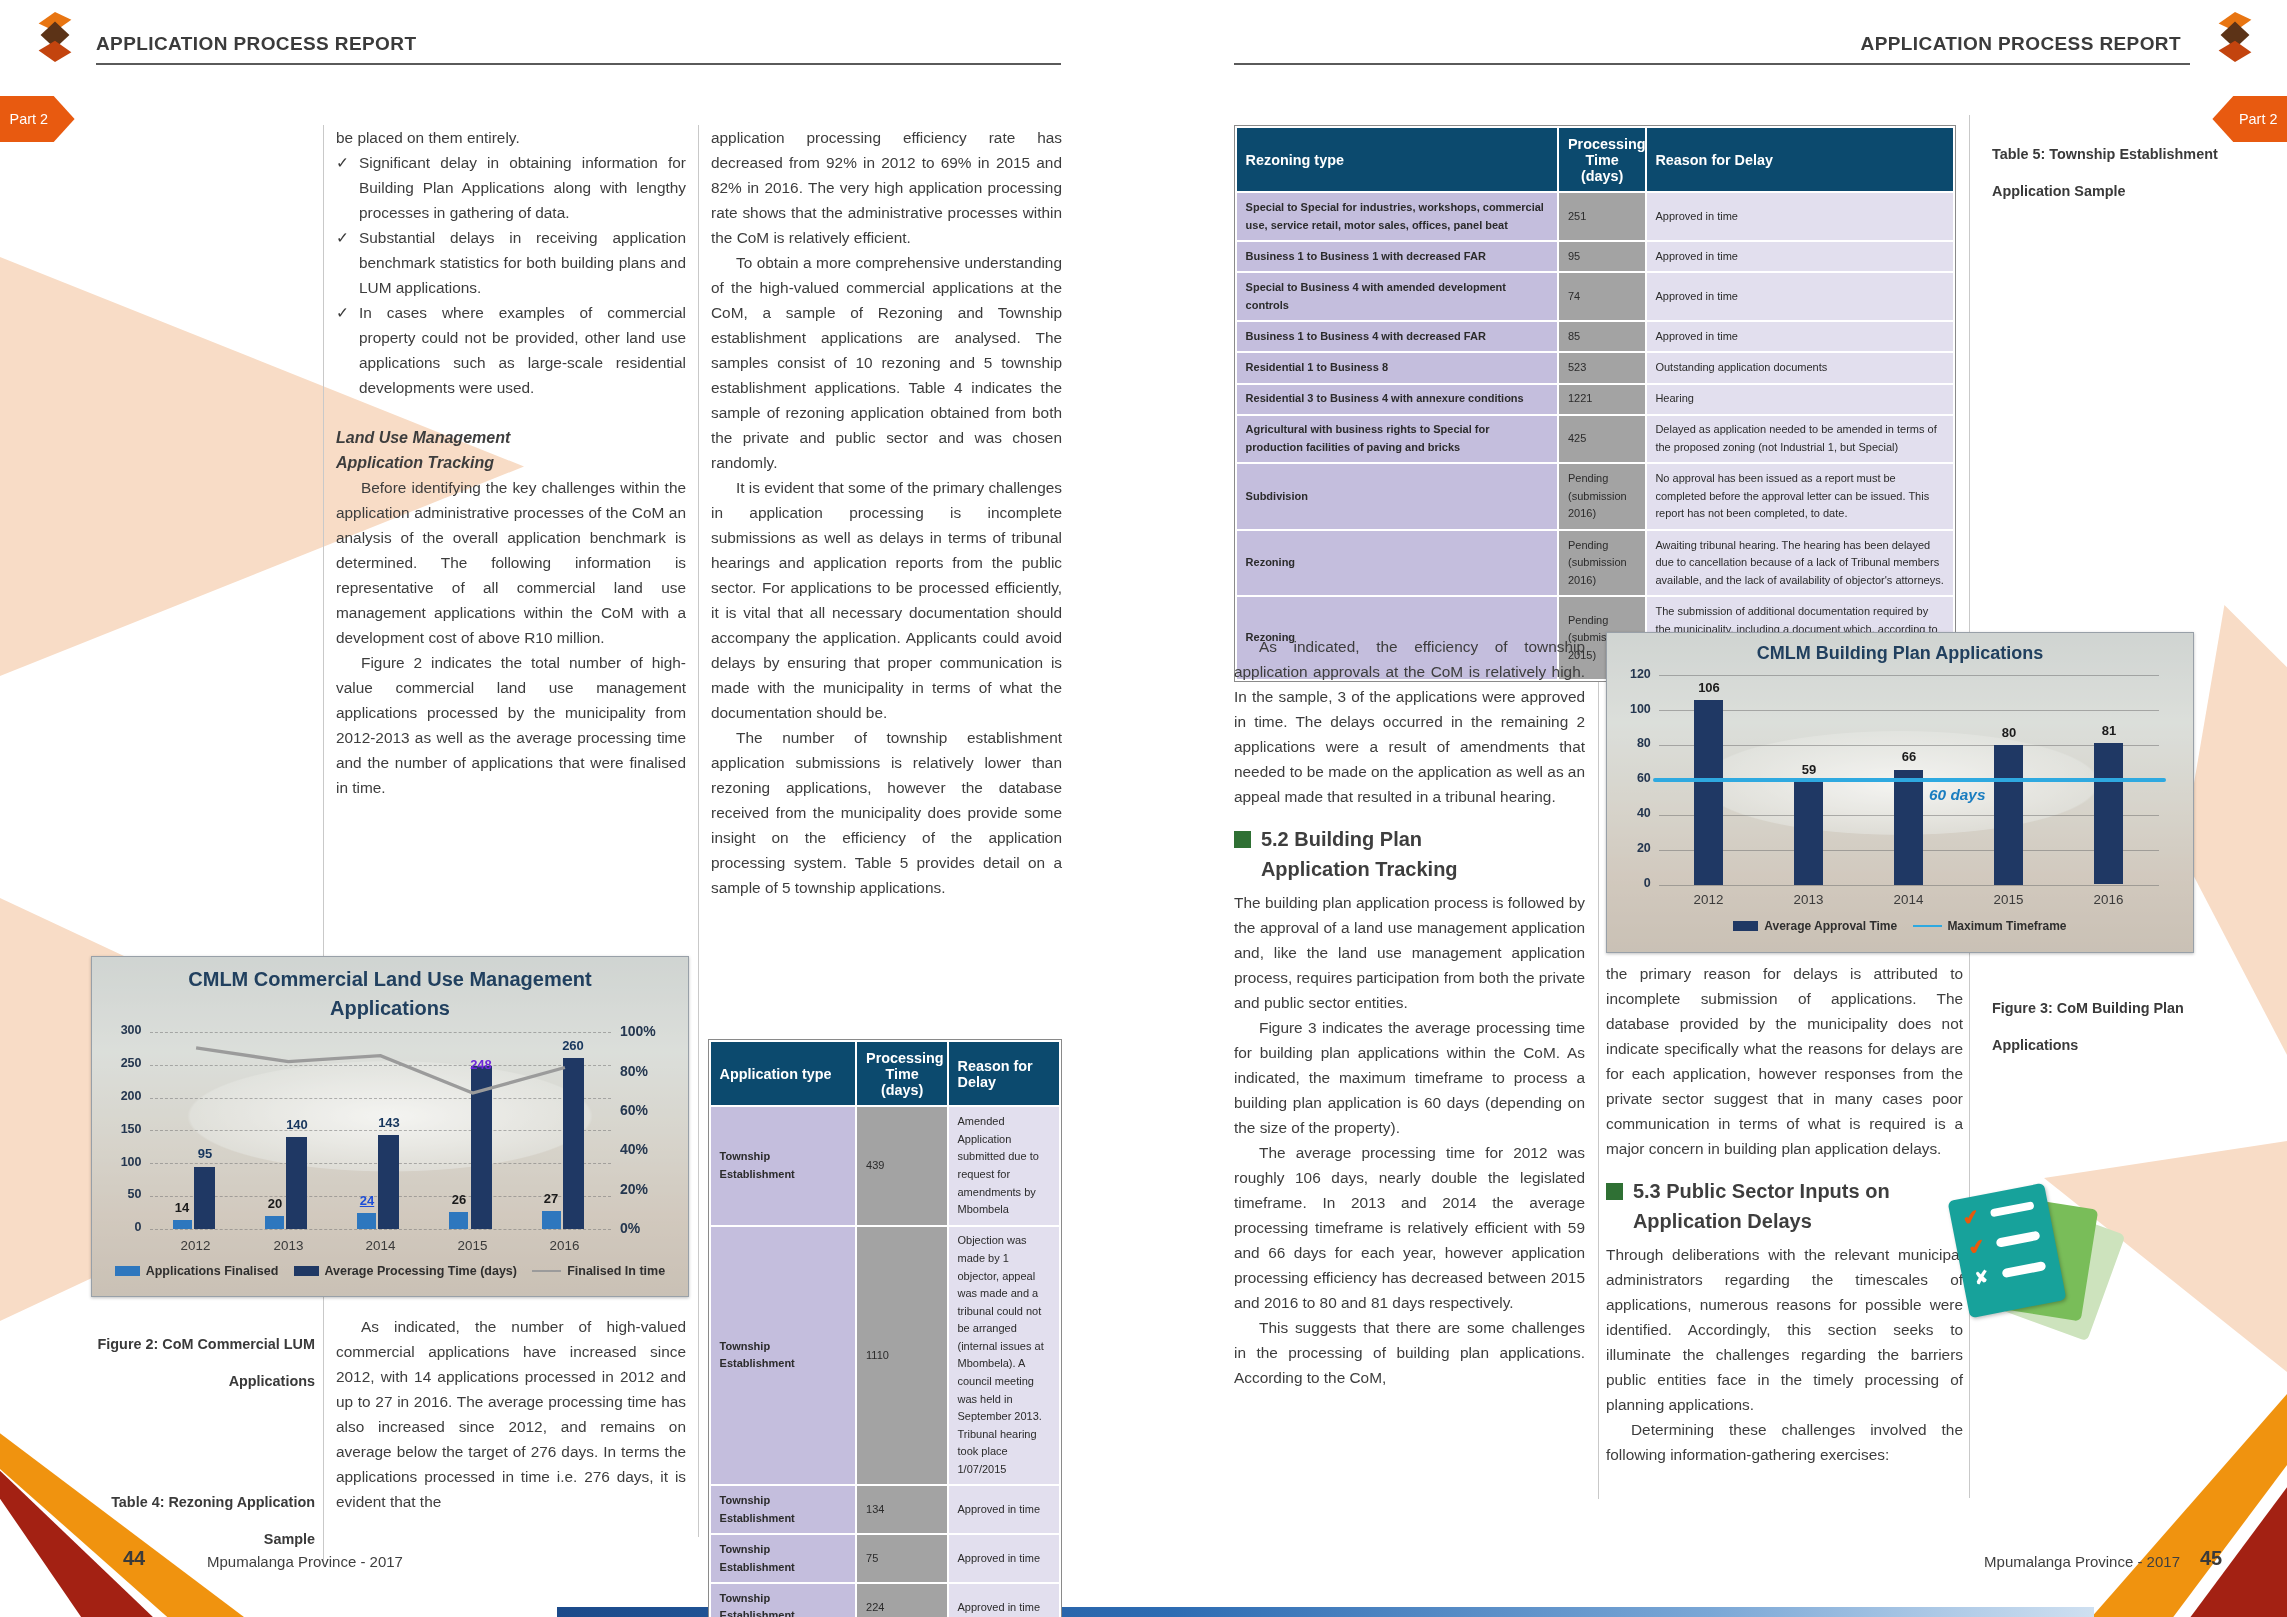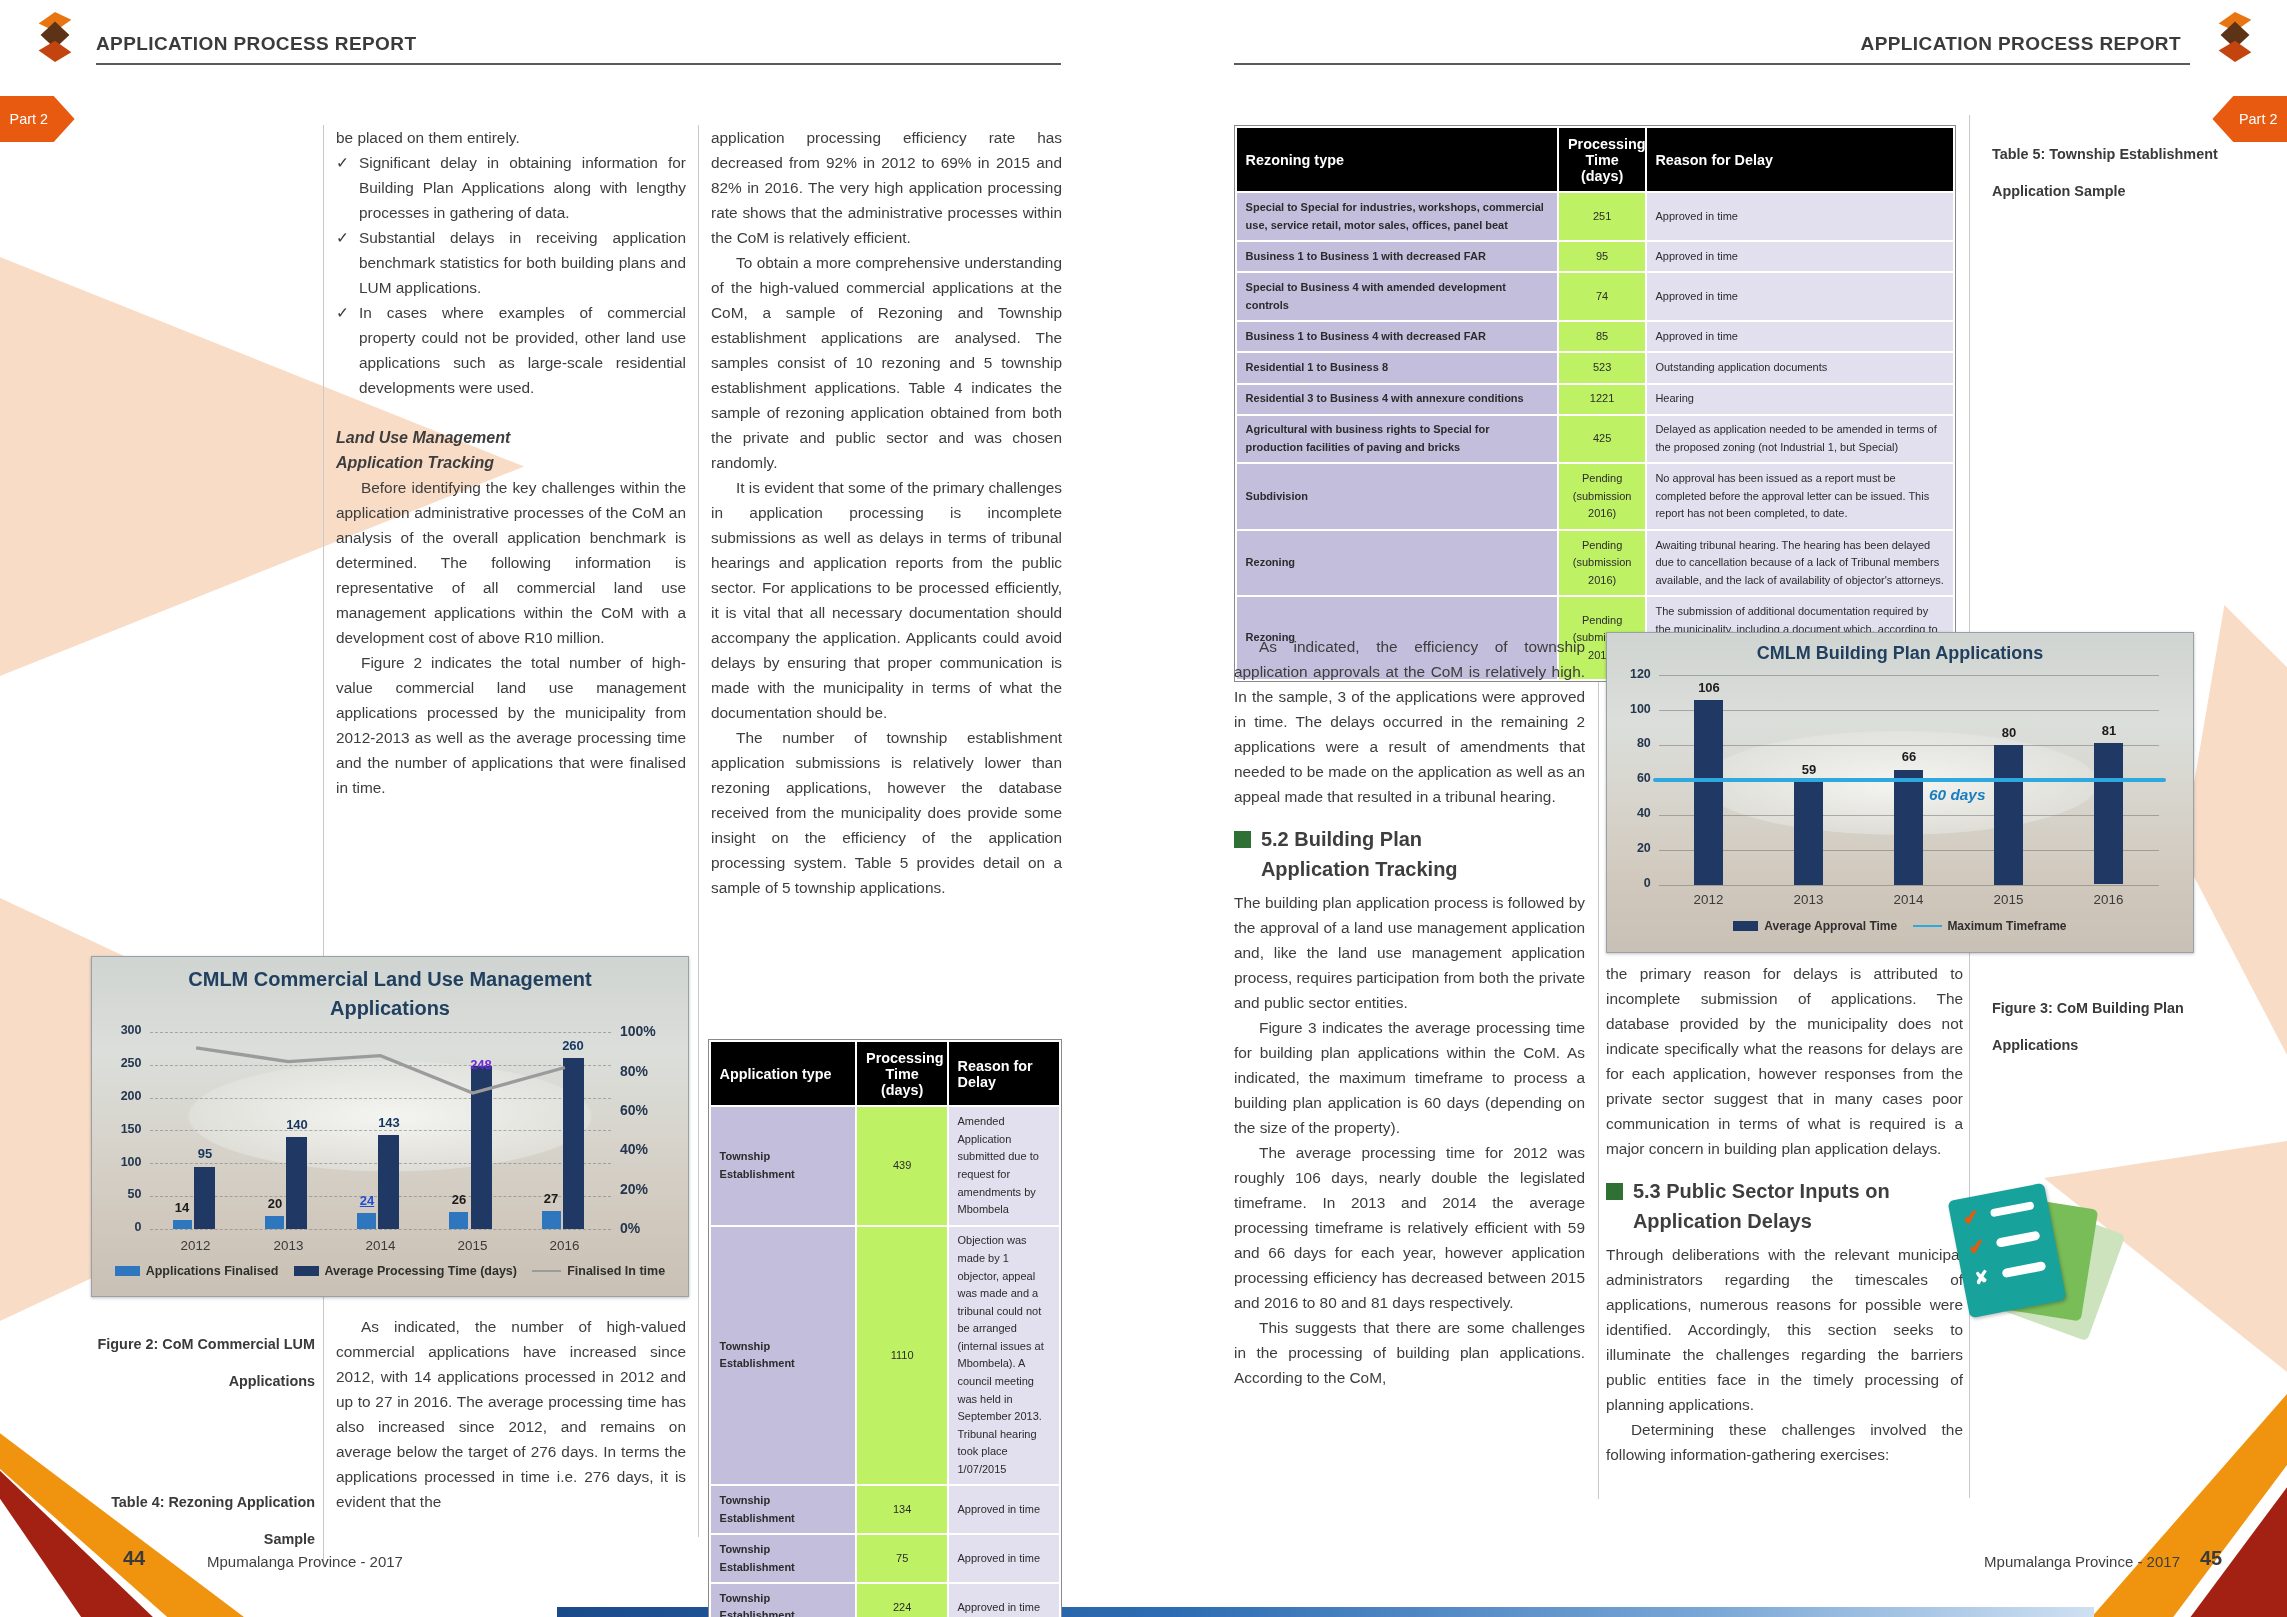--- a/index.html
+++ b/index.html
@@ -36,26 +36,26 @@
 
   .caption{position:absolute;font-size:14.4px;font-weight:bold;color:#3a3a3a;line-height:2.6;z-index:2;}
   .cap-r{text-align:right;}
 
   .footer-num{position:absolute;top:1547px;font-size:20px;font-weight:bold;color:#3a3a3a;z-index:2;}
   .footer-txt{position:absolute;top:1553px;font-size:15px;color:#3f3f3f;z-index:2;}
 
   
   table.dtable{position:absolute;border-collapse:separate;border-spacing:2.9px;background:#fff;
     border:1px solid #8a8a8a;z-index:2;table-layout:fixed;}
-  table.dtable th{background:#000000;color:#fff;font-size:14.4px;font-weight:bold;text-align:left;
+  table.dtable th{background:#0c4a6e;color:#fff;font-size:14.4px;font-weight:bold;text-align:left;
     padding:7.7px 8.6px;white-space:pre-line;vertical-align:middle;}
   table.dtable th.h1{text-align:center;}
   table.dtable td{font-size:11px;line-height:1.6;color:#2b2b2b;padding:5.8px 8.6px;vertical-align:middle;white-space:pre-line;}
   table.dtable td.c0{background:#c4bedd;font-weight:bold;}
-  table.dtable td.c1{background:#bef264;text-align:center;}
+  table.dtable td.c1{background:#a3a3a3;text-align:left;}
   table.dtable td.c2{background:#e2dfee;}
 
   
   .chart{position:absolute;border:1px solid #98a0a8;z-index:2;box-shadow:0 1px 2.9px rgba(0,0,0,.25);}
   .chart-bg{position:absolute;inset:0;
     background:
       radial-gradient(ellipse 54% 26% at 50% 47%, rgba(240,240,236,.95), rgba(216,218,211,.55) 62%, rgba(0,0,0,0) 63%),
       linear-gradient(180deg,#b3bab6 0%,#c6cbc4 28%,#beb9ab 55%,#b5a795 78%,#a99b88 100%);}
   .chart-wash{position:absolute;inset:0;background:rgba(255,255,255,.38);}
   .chart-title{position:absolute;left:0;right:0;text-align:center;font-weight:bold;color:#21405f;white-space:pre-line;}

